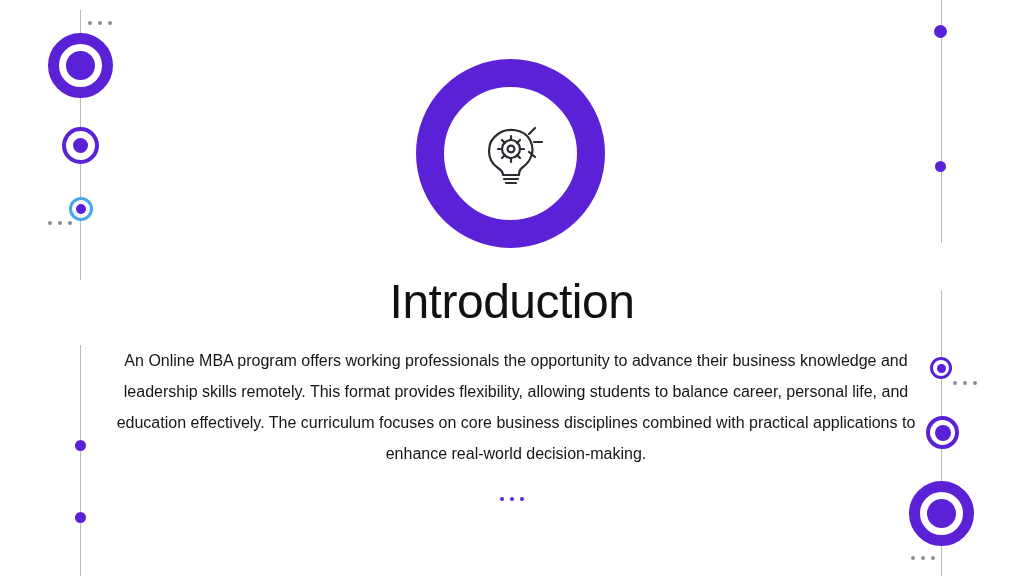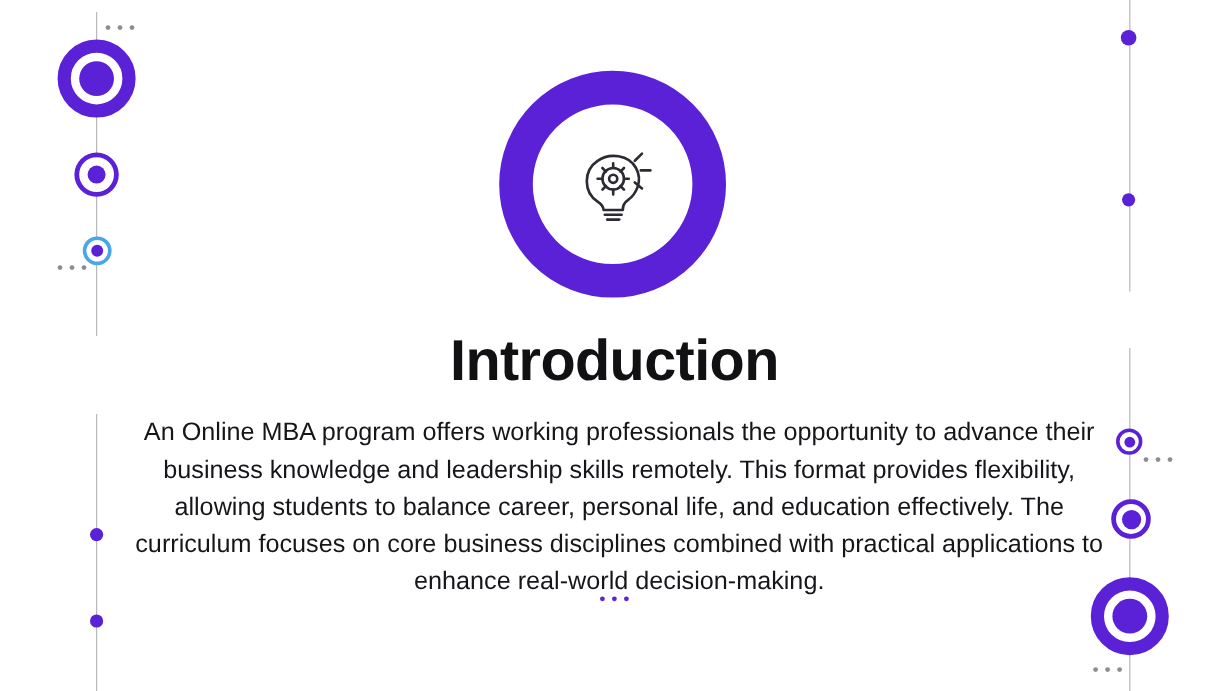--- a/index.html
+++ b/index.html
@@ -107,31 +107,31 @@
   }
 
   
   .title {
     position: absolute;
     left: 0;
     top: 274px;
     width: 1024px;
     text-align: center;
     font-size: 48px;
-    font-weight: bold;
+    font-weight: normal;
     color: #111114;
     letter-spacing: -0.5px;
   }
   .body-text {
     position: absolute;
     left: 112px;
     top: 345px;
     width: 808px;
     text-align: center;
-    font-size: 21px;
+    font-size: 16px;
     line-height: 31px;
     color: #16161a;
   }
 </style>
 </head>
 <body>
 
 <div class="slide">
 
   <div class="vline vline-left-top"></div>

